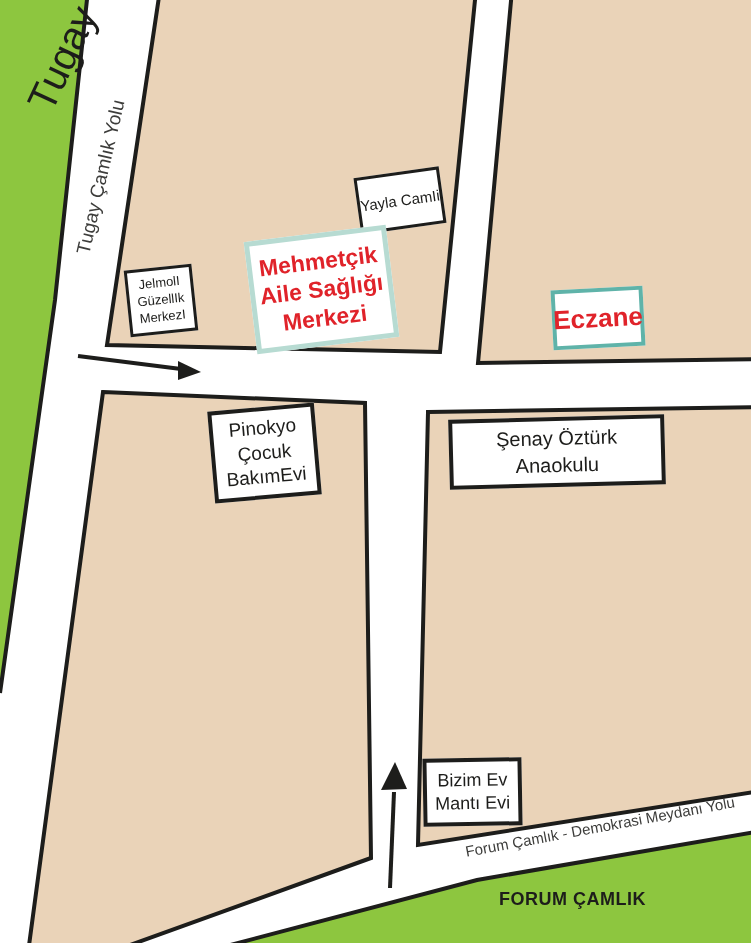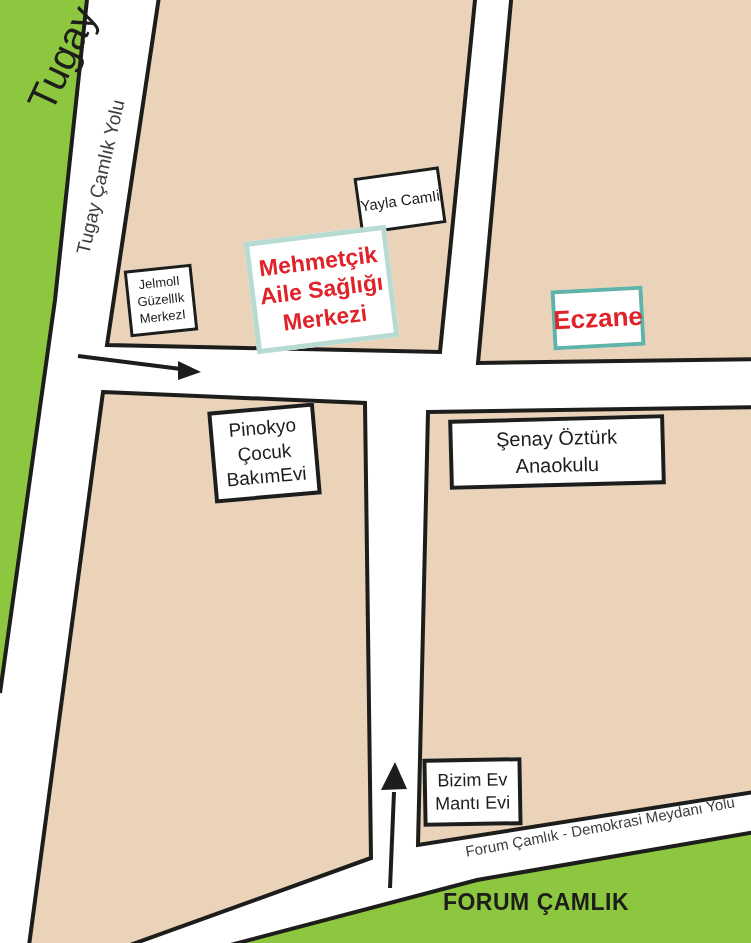--- a/index.html
+++ b/index.html
@@ -20,22 +20,22 @@
   .pinokyo {left:211px;top:407px;width:107px;height:92px;transform:rotate(-5deg);
             border:4px solid #1d1d1b;font-size:19px;line-height:1.3;}
   .senay   {left:449px;top:417px;width:216px;height:70px;transform:rotate(-1.5deg);
             border:4px solid #1d1d1b;font-size:20px;line-height:1.35;}
   .bizim   {left:423px;top:758px;width:99px;height:68px;transform:rotate(-1deg);
             border:4px solid #1d1d1b;font-size:18px;line-height:1.3;}
   
   .tugay-area{left:-10px;top:36px;width:145px;transform:rotate(-65deg);font-size:40px;color:#1d1d1b;}
   .tugay-road{left:-10px;top:166px;width:222px;transform:rotate(-77deg);font-size:19px;color:#3d3d3b;}
   .forum-road{left:448px;top:818px;width:304px;transform:rotate(-10.5deg);font-size:15px;color:#3d3d3b;}
-  .forum-area{left:426px;top:889px;width:220px;font-size:23px;font-weight:bold;letter-spacing:0.5px;
-              color:#1d1d1b;flex-direction:row;}
+  .forum-area{left:426px;top:889px;width:220px;font-size:18px;font-weight:bold;letter-spacing:0.5px;
+              color:#1d1d1b;flex-direction:row;justify-content:flex-end;}
 </style>
 </head>
 <body>
 
 <div id="stage">
 
   <svg id="map-svg" width="751" height="943" viewBox="0 0 751 943" xmlns="http://www.w3.org/2000/svg">
 
     <polygon points="-10,-10 88,-10 55,300 13,600 0,693 -10,700" fill="#8dc63f"></polygon>
     <polyline points="88,-10 55,300 13,600 0,693" fill="none" stroke-width="4" stroke="#1d1d1b"></polyline>

